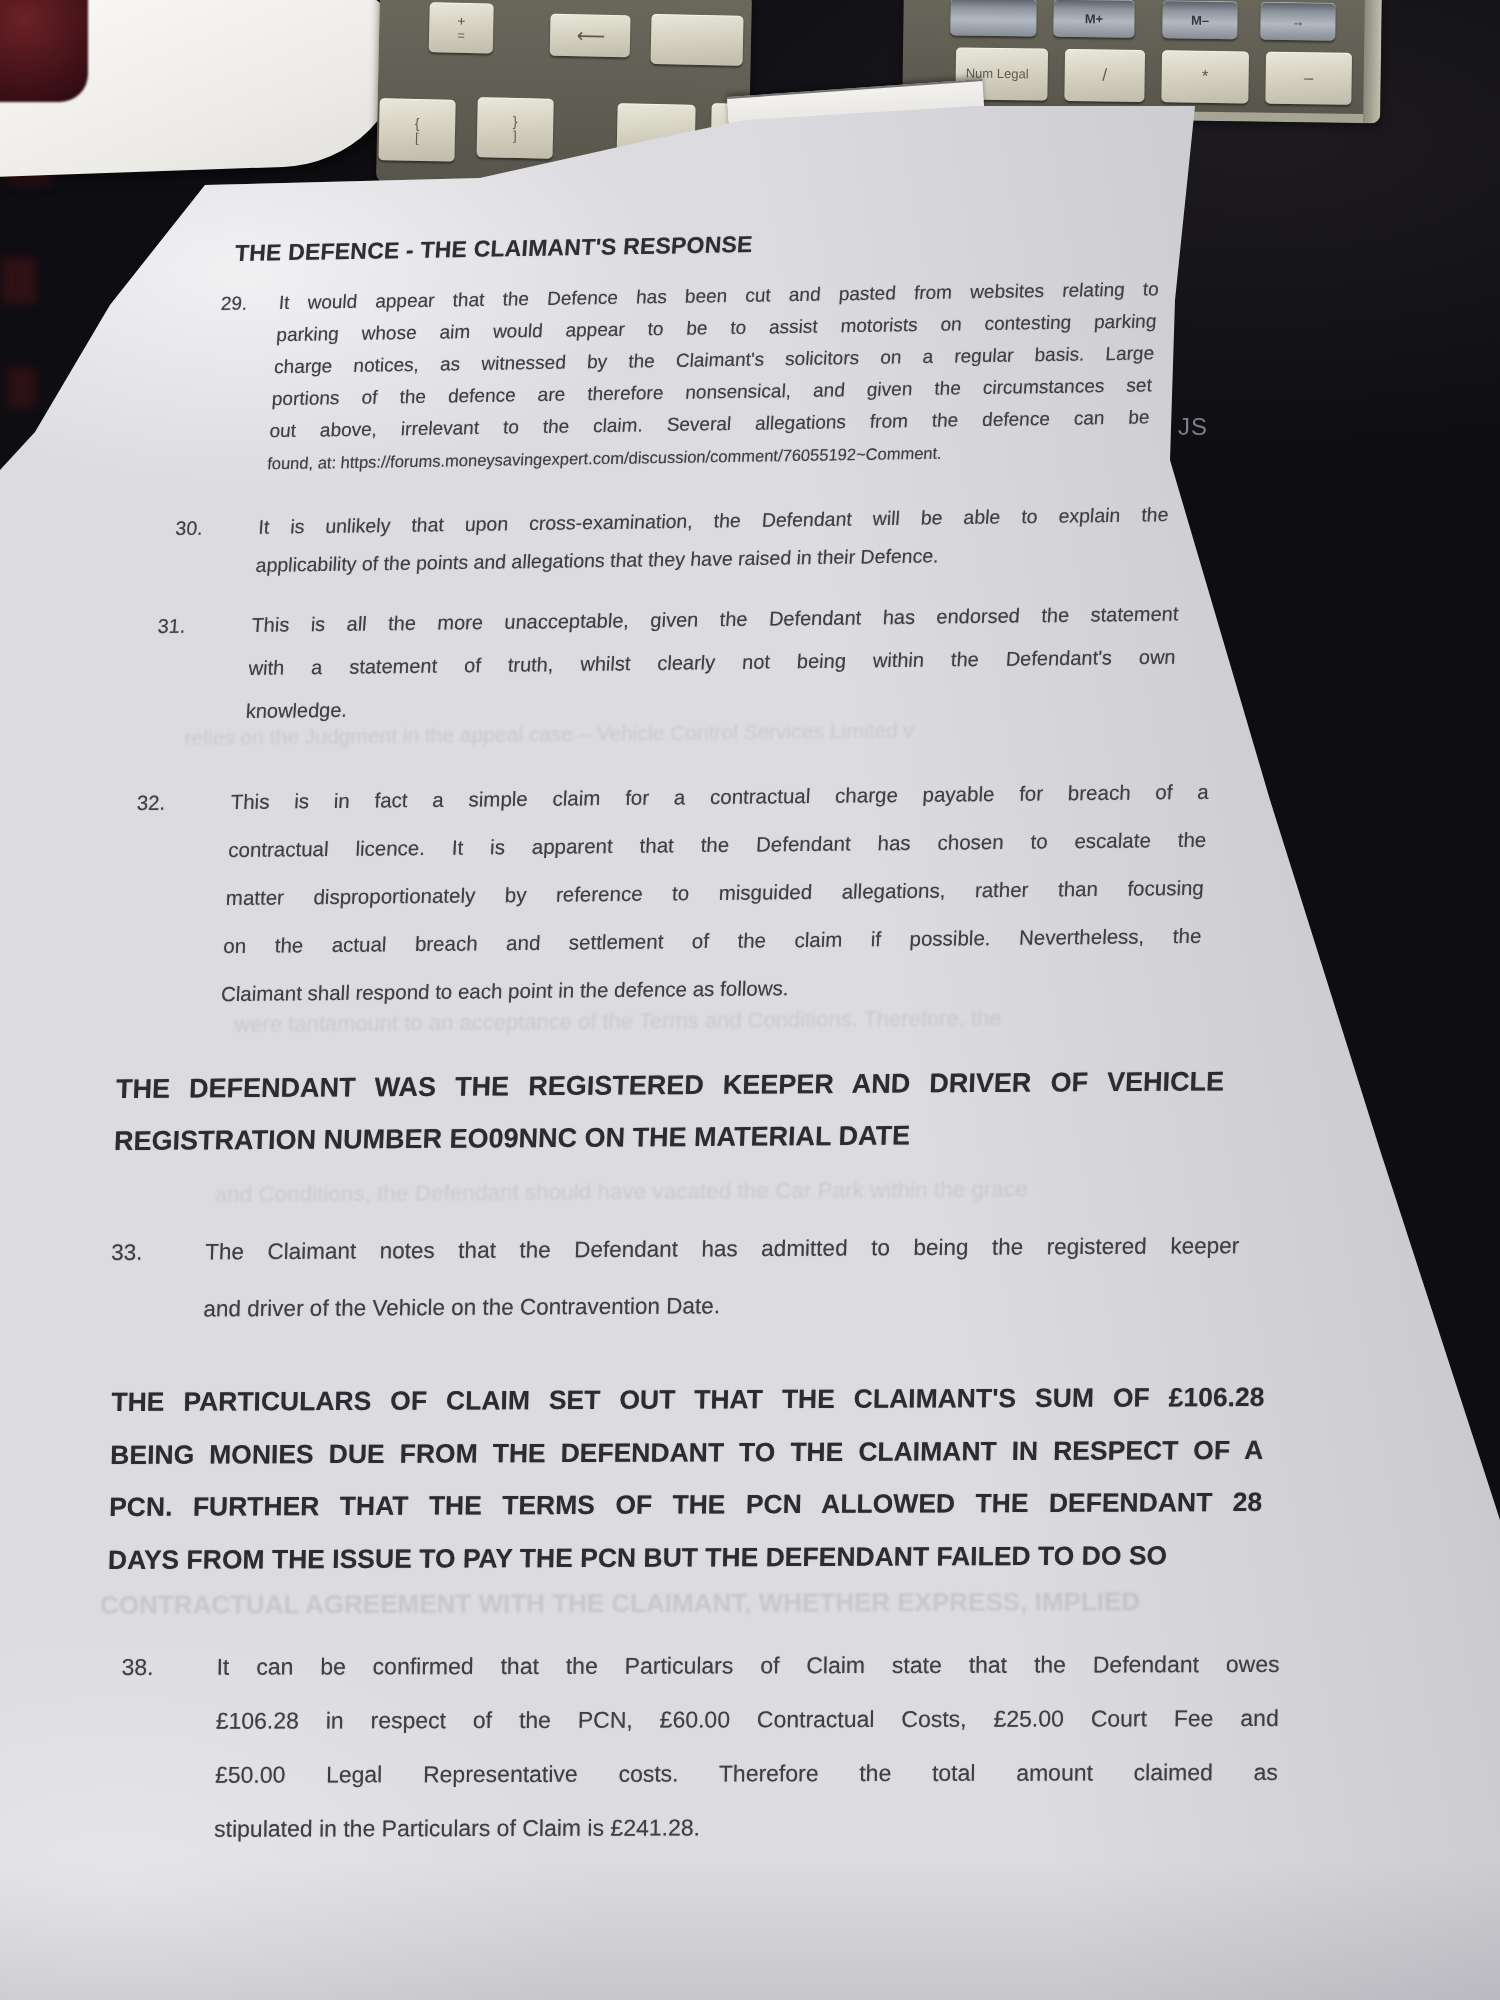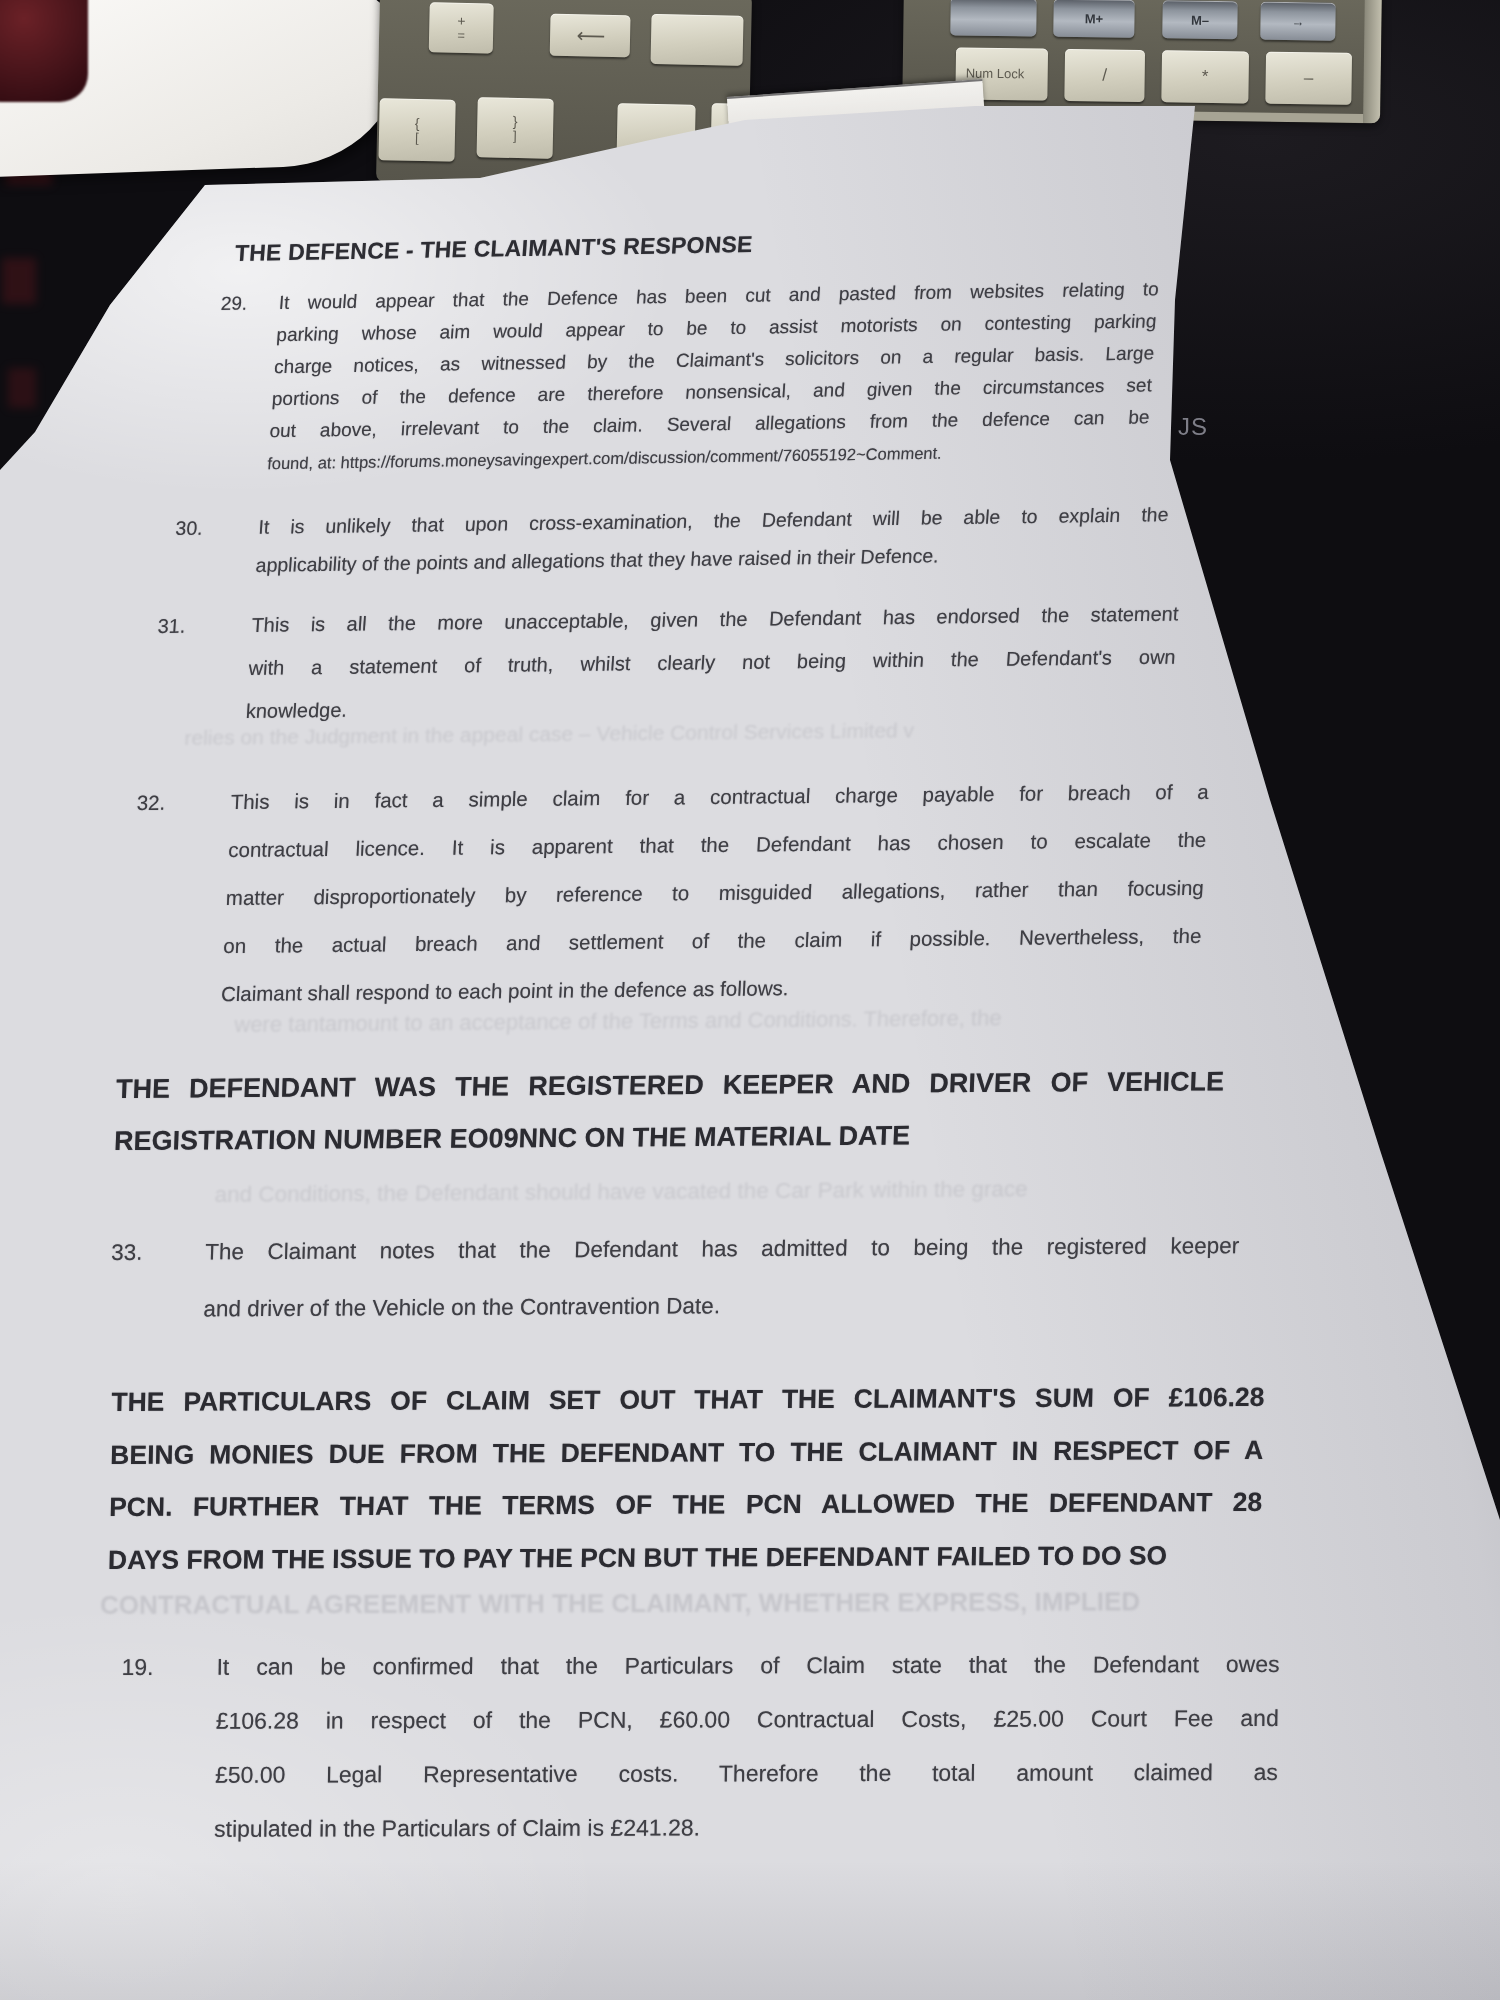--- a/index.html
+++ b/index.html
@@ -141,21 +141,21 @@
     <div class="key gray kbb-g1">
       <span class="k-lab">M+</span>
     </div>
     <div class="key gray kbb-g2">
       <span class="k-lab">M–</span>
     </div>
     <div class="key gray kbb-g3">
       <span class="k-lab">→</span>
     </div>
     <div class="key kbb-w0">
-      <span class="k-wrap">Num Lock</span>
+      <span class="k-wrap">Num Legal</span>
     </div>
     <div class="key kbb-w1">
       <span class="k-big">/</span>
     </div>
     <div class="key kbb-w2">
       <span class="k-big">*</span>
     </div>
     <div class="key kbb-w3">
       <span class="k-big">–</span>
     </div>
@@ -230,21 +230,21 @@
     </div>
 
     <div class="block heading b-hB">
         <div class="tline">THE PARTICULARS OF CLAIM SET OUT THAT THE CLAIMANT'S SUM OF £106.28</div>
         <div class="tline">BEING MONIES DUE FROM THE DEFENDANT TO THE CLAIMANT IN RESPECT OF A</div>
         <div class="tline">PCN. FURTHER THAT THE TERMS OF THE PCN ALLOWED THE DEFENDANT 28</div>
         <div class="tline tlast">DAYS FROM THE ISSUE TO PAY THE PCN BUT THE DEFENDANT FAILED TO DO SO</div>
       </div>
 
     <div class="block b-p34">
-      <span class="pnum">19.</span>
+      <span class="pnum">38.</span>
       <div class="ptext">
           <div class="tline">It can be confirmed that the Particulars of Claim state that the Defendant owes</div>
           <div class="tline">£106.28 in respect of the PCN, £60.00 Contractual Costs, £25.00 Court Fee and</div>
           <div class="tline">£50.00 Legal Representative costs. Therefore the total amount claimed as</div>
           <div class="tline tlast">stipulated in the Particulars of Claim is £241.28.</div>
         </div>
     </div>
 
   </div>
 </div>

